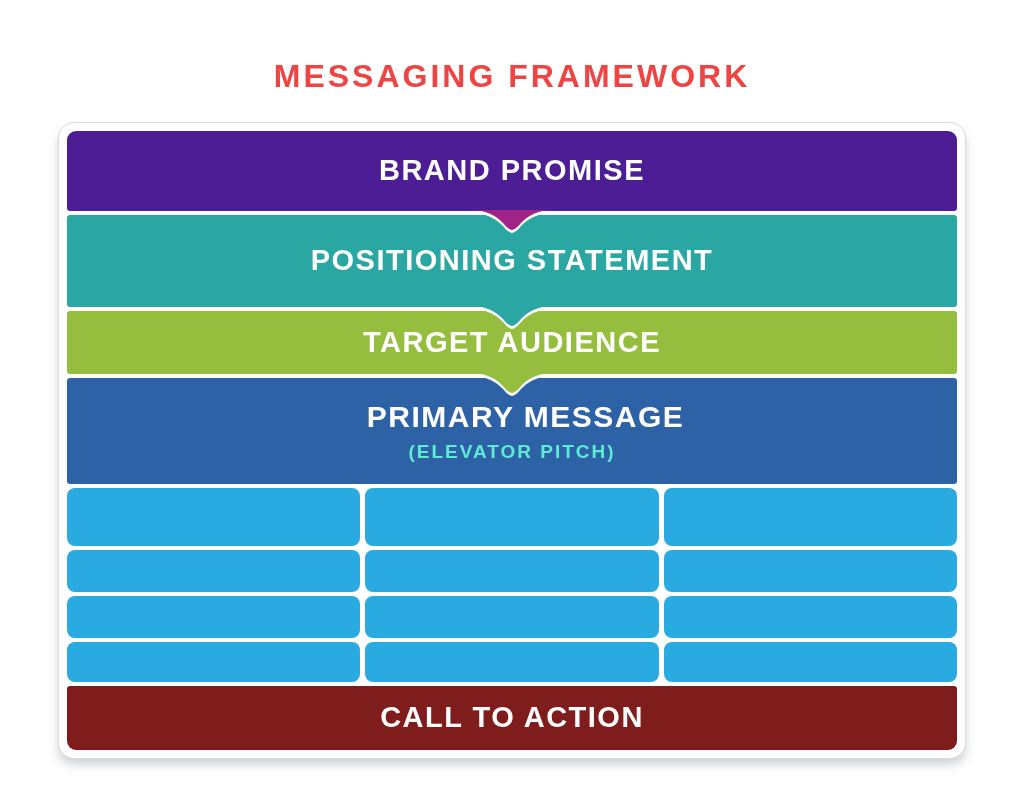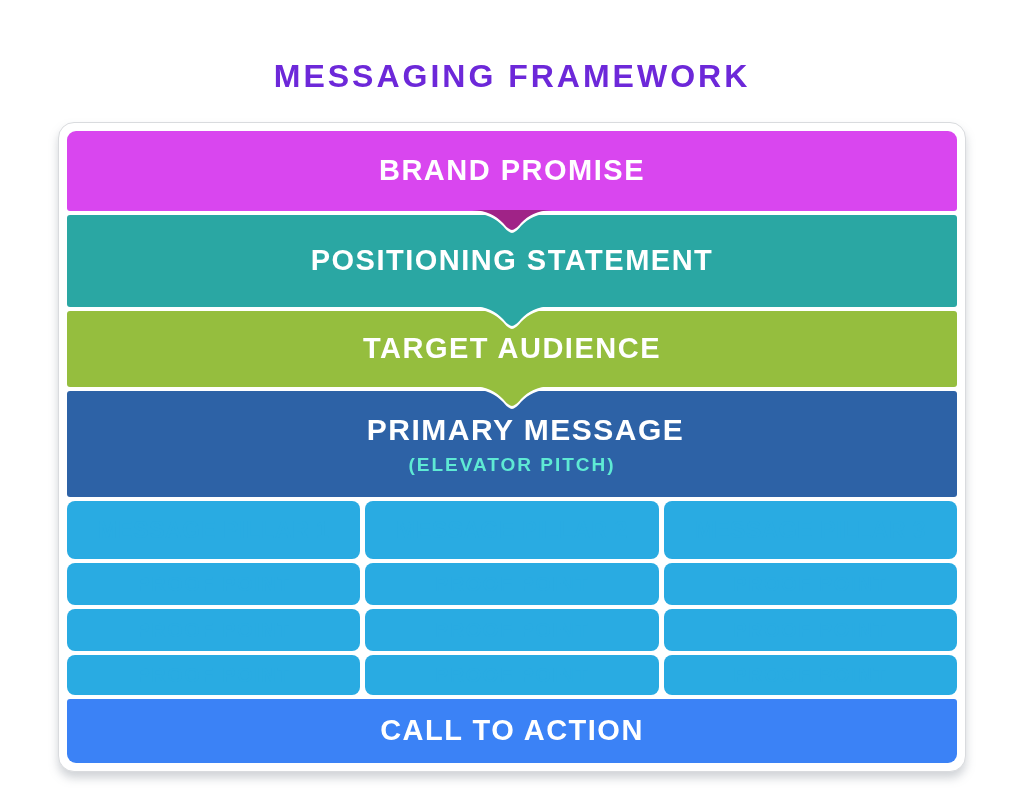--- a/index.html
+++ b/index.html
@@ -38,21 +38,21 @@
   .band .label{
     font-size:29px;font-weight:700;letter-spacing:1.5px;
     color:#ffffff;line-height:1.1;
   }
   .band .sublabel{
     font-size:19px;font-weight:700;letter-spacing:2px;
     color:#5eead4;margin-top:8px;
   }
   .band-brand{height:80px;border-top-left-radius:9px;border-top-right-radius:9px;}
   .band-positioning{height:92px;}
-  .band-target{height:76px;}
+  .band-target{height:63px;}
   .band-primary{height:106px;}
   .band-primary .label{font-size:30px;margin-left:27px;}
   .band-cta{height:64px;border-bottom-left-radius:9px;border-bottom-right-radius:9px;}
   .notch{
     position:absolute;
     left:50%;top:calc(100% - 1px);
     transform:translateX(-50%);
     z-index:2;
     display:block;
   }
@@ -68,25 +68,25 @@
     color:#ffffff;
   }
   .cell.header{font-size:23px;font-weight:700;letter-spacing:0.5px;}
   .cell.proof{font-size:20px;font-weight:700;letter-spacing:1.5px;}
 </style>
 </head>
 <body>
 
 <div class="page">
 
-  <h1 class="page-title" style="color: #6d28d9;">MESSAGING FRAMEWORK</h1>
+  <h1 class="page-title" style="color: #ef4444;">MESSAGING FRAMEWORK</h1>
 
   <div class="card">
 
-    <div class="band band-brand" style="background: #d946ef; color: rgb(160, 35, 135);">
+    <div class="band band-brand" style="background: #4c1d95; color: rgb(160, 35, 135);">
       <span class="label">BRAND PROMISE</span>
       <svg class="notch" width="80" height="26" viewBox="0 0 80 26" aria-hidden="true">
         <path fill="#ffffff" transform="translate(0,3)" d="M0,0 C16,1 23,5 31,13 C34,17 38,20 40,20 C42,20 46,17 49,13 C57,5 64,1 80,0 Z"></path>
         <path fill="currentColor" d="M0,0 C16,1 23,5 31,13 C34,17 38,20 40,20 C42,20 46,17 49,13 C57,5 64,1 80,0 Z"></path>
       </svg>
     </div>
 
     <div class="band band-positioning" style="background: rgb(42, 167, 163); color: rgb(42, 167, 163);">
       <span class="label">POSITIONING STATEMENT</span>
       <svg class="notch" width="80" height="26" viewBox="0 0 80 26" aria-hidden="true">
@@ -119,18 +119,18 @@
 
       <div class="cell proof" style="background: rgb(41, 171, 226); color: rgb(41, 171, 226);">PROOF POINT</div>
       <div class="cell proof" style="background: rgb(41, 171, 226); color: rgb(41, 171, 226);">PROOF POINT</div>
       <div class="cell proof" style="background: rgb(41, 171, 226); color: rgb(41, 171, 226);">PROOF POINT</div>
 
       <div class="cell proof" style="background: rgb(41, 171, 226); color: rgb(41, 171, 226);">PROOF POINT</div>
       <div class="cell proof" style="background: rgb(41, 171, 226); color: rgb(41, 171, 226);">PROOF POINT</div>
       <div class="cell proof" style="background: rgb(41, 171, 226); color: rgb(41, 171, 226);">PROOF POINT</div>
     </div>
 
-    <div class="band band-cta" style="background: #3b82f6; color: rgb(45, 98, 166);">
+    <div class="band band-cta" style="background: #7f1d1d; color: rgb(45, 98, 166);">
       <span class="label">CALL TO ACTION</span>
     </div>
 
   </div>
 </div>
 
 </body></html>

